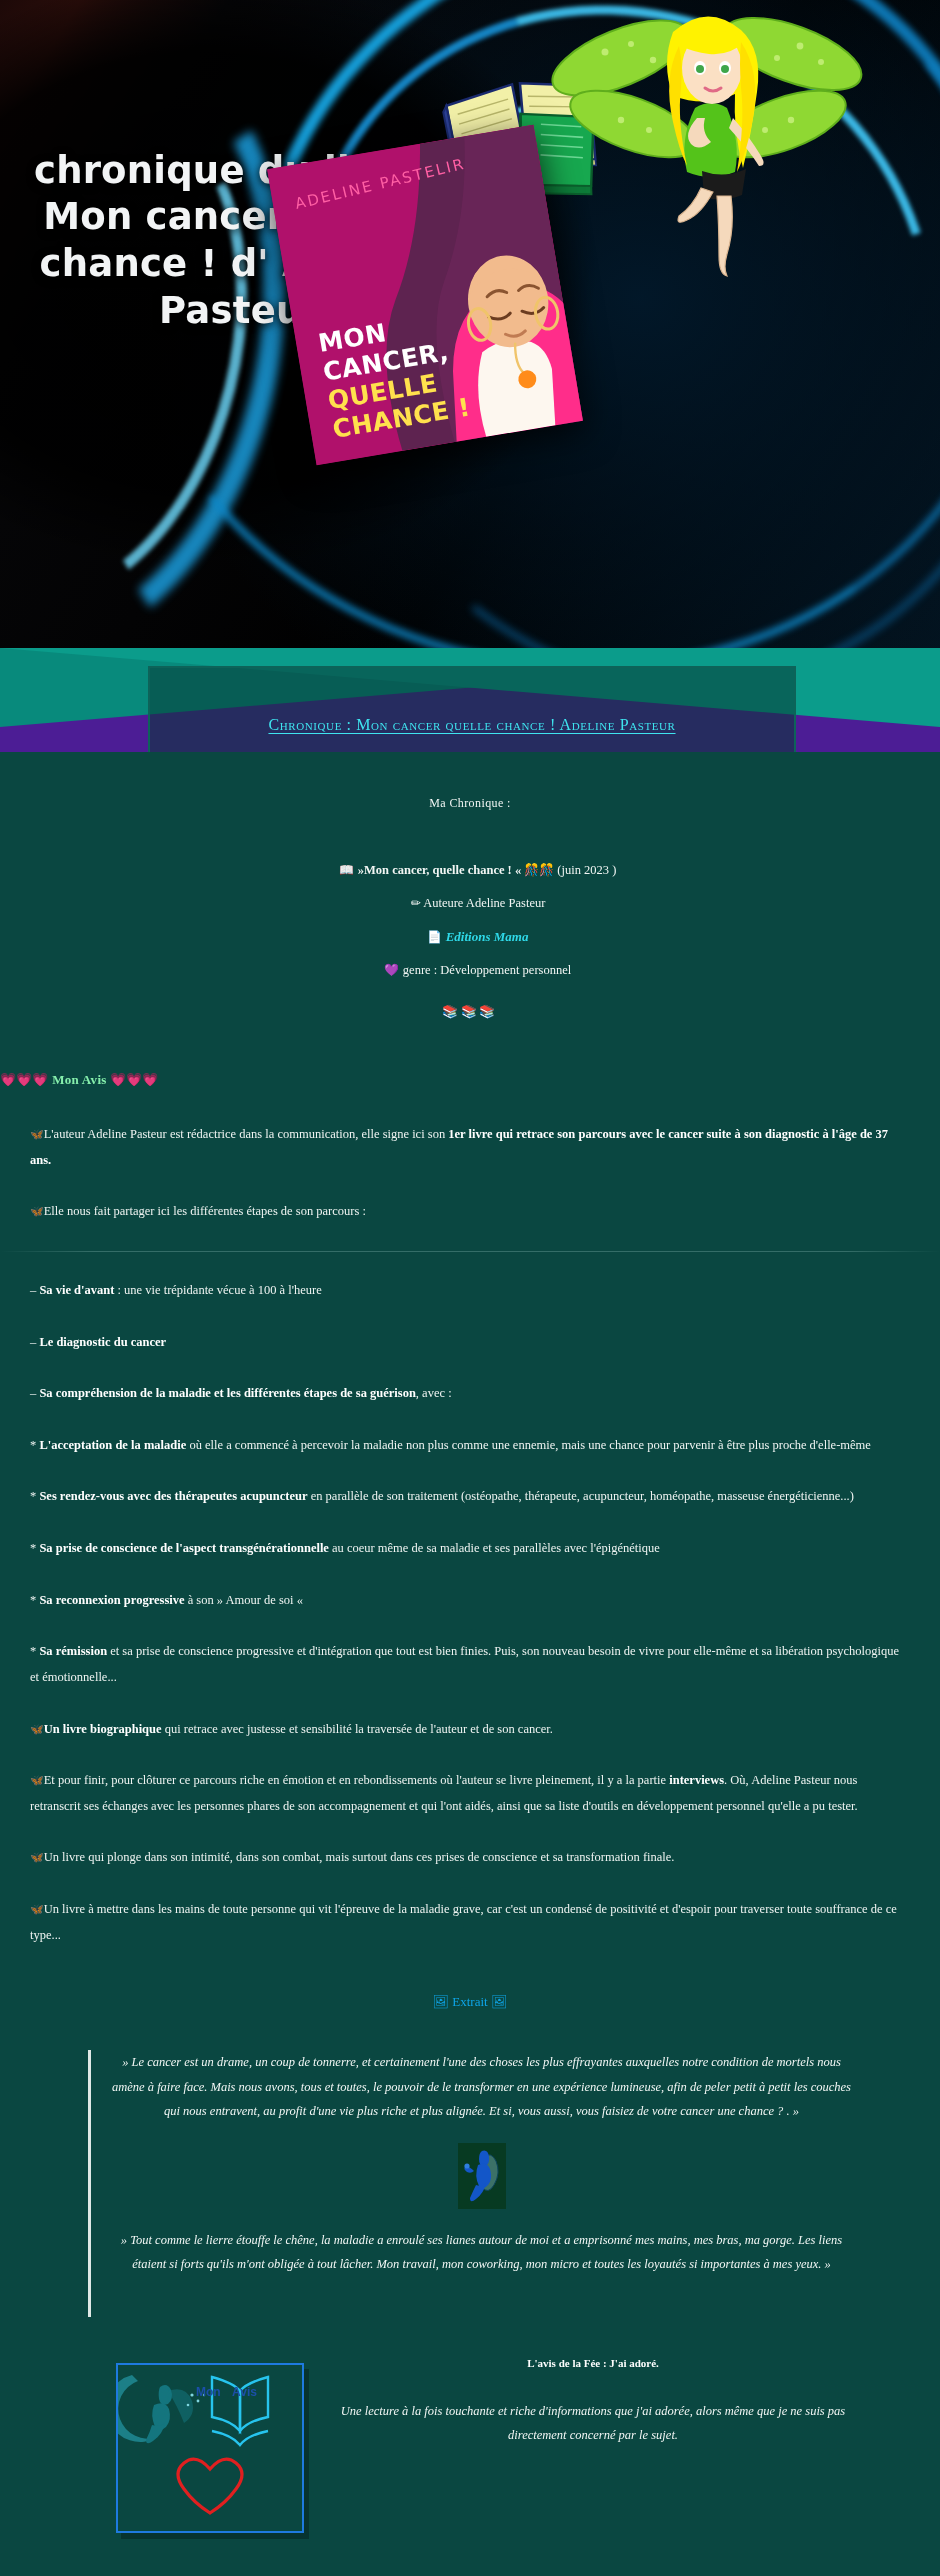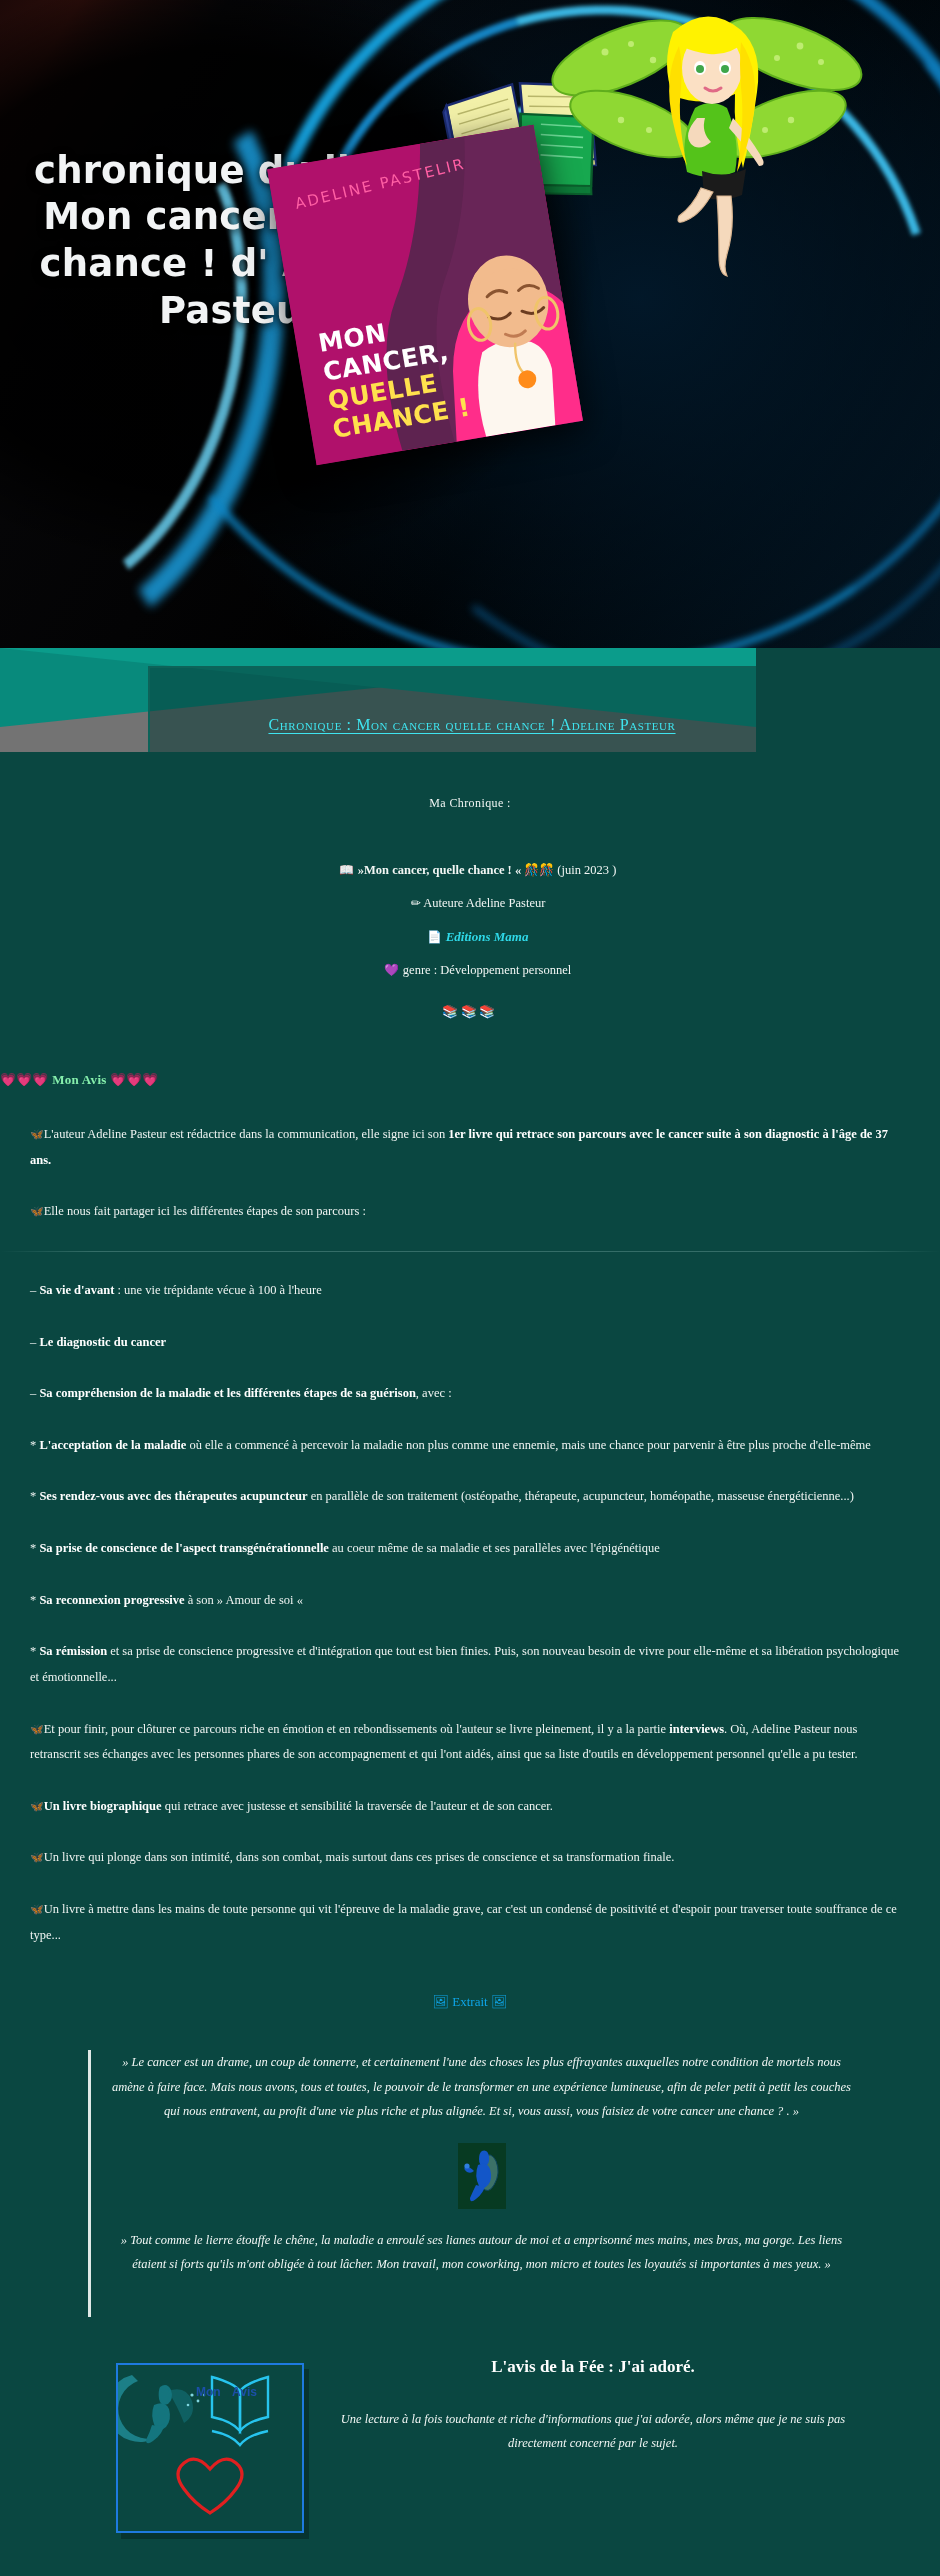--- a/index.html
+++ b/index.html
@@ -107,23 +107,23 @@
     font-weight: bold;
     font-size: 25px; line-height: 1.16;
     letter-spacing: .5px;
     color: #ffffff;
   }
   .cover-title .accent { color: #ffe14d; }
 
   
   .ribbon {
     position: relative;
-    width: 756px;
+    width: 940px;
     height: 104px;
-    background: #737373;
+    background: #4c1d95;
     overflow: hidden;
   }
   .ribbon .tri-a {
     position: absolute; inset: 0;
     background: #088a7c;
     clip-path: polygon(0 0, 100% 0, 100% 0, 0 76%);
   }
   .ribbon .tri-b {
     position: absolute; inset: 0;
     background: #0b9c8b;
@@ -245,21 +245,21 @@
     width: 188px; height: 170px;
     border: 2px solid #1e7ae0;
     background: #0a4741;
     position: relative;
     margin-left: 62px;
     box-shadow: 5px 6px 0 rgba(6,36,34,.55);
   }
   .fee-col { flex: 1 1 auto; padding-right: 10px; }
   .fee-title {
     text-align: center;
-    font-size: 17px;
+    font-size: 11px;
     font-weight: bold;
     color: #ffffff;
     margin: 0 0 30px 0;
   }
   p.fee-para {
     text-align: center;
     font-style: italic;
     font-size: 12.5px;
     line-height: 1.95;
     margin: 0 0 26px 0;
@@ -440,22 +440,22 @@
   <div class="body-wrap" style="padding-top:26px">
     <p class="para">– <b>Sa vie d'avant</b> : une vie trépidante vécue à 100 à l'heure</p>
     <p class="para">– <b>Le diagnostic du cancer</b></p>
     <p class="para">– <b>Sa compréhension de la maladie et les différentes étapes de sa guérison</b>, avec :</p>
     <p class="para">* <b>L'acceptation de la maladie</b> où elle a commencé à percevoir la maladie non plus comme une ennemie, mais une chance pour parvenir à être plus proche d'elle-même</p>
     <p class="para">* <b>Ses rendez-vous avec des thérapeutes acupuncteur</b> en parallèle de son traitement (ostéopathe, thérapeute, acupuncteur, homéopathe, masseuse énergéticienne...)</p>
     <p class="para">* <b>Sa prise de conscience de l'aspect transgénérationnelle</b> au coeur même de sa maladie et ses parallèles avec l'épigénétique</p>
     <p class="para">* <b>Sa reconnexion progressive</b> à son  » Amour de soi «</p>
     <p class="para">* <b>Sa rémission</b> et sa prise de conscience progressive et d'intégration que tout est bien finies. Puis, son nouveau besoin de vivre pour elle-même et sa libération psychologique et émotionnelle...</p>
 
+    <p class="para"><span class="fly">🦋</span><b>Un livre biographique</b> qui retrace avec justesse et sensibilité la traversée de l'auteur et de son cancer.</p>
     <p class="para"><span class="fly">🦋</span>Et pour finir, pour clôturer ce parcours riche en émotion et en rebondissements où l'auteur se livre pleinement, il y a la partie <b>interviews</b>. Où, Adeline Pasteur nous retranscrit ses échanges avec les personnes phares de son accompagnement et qui l'ont aidés, ainsi que sa liste d'outils en développement personnel qu'elle a pu tester.</p>
-    <p class="para"><span class="fly">🦋</span><b>Un livre biographique</b> qui retrace avec justesse et sensibilité la traversée de l'auteur et de son cancer.</p>
     <p class="para"><span class="fly">🦋</span>Un livre qui plonge dans son intimité, dans son combat, mais surtout dans ces prises de conscience et sa transformation finale.</p>
     <p class="para"><span class="fly">🦋</span>Un livre à mettre dans les mains de toute personne qui vit l'épreuve de la maladie grave, car c'est un condensé de positivité et d'espoir pour traverser toute souffrance de ce type...</p>
   </div>
 
   <div class="extrait-title">
     <span>🖼</span>
     <span>Extrait</span>
     <span>🖼</span>
   </div>
 

